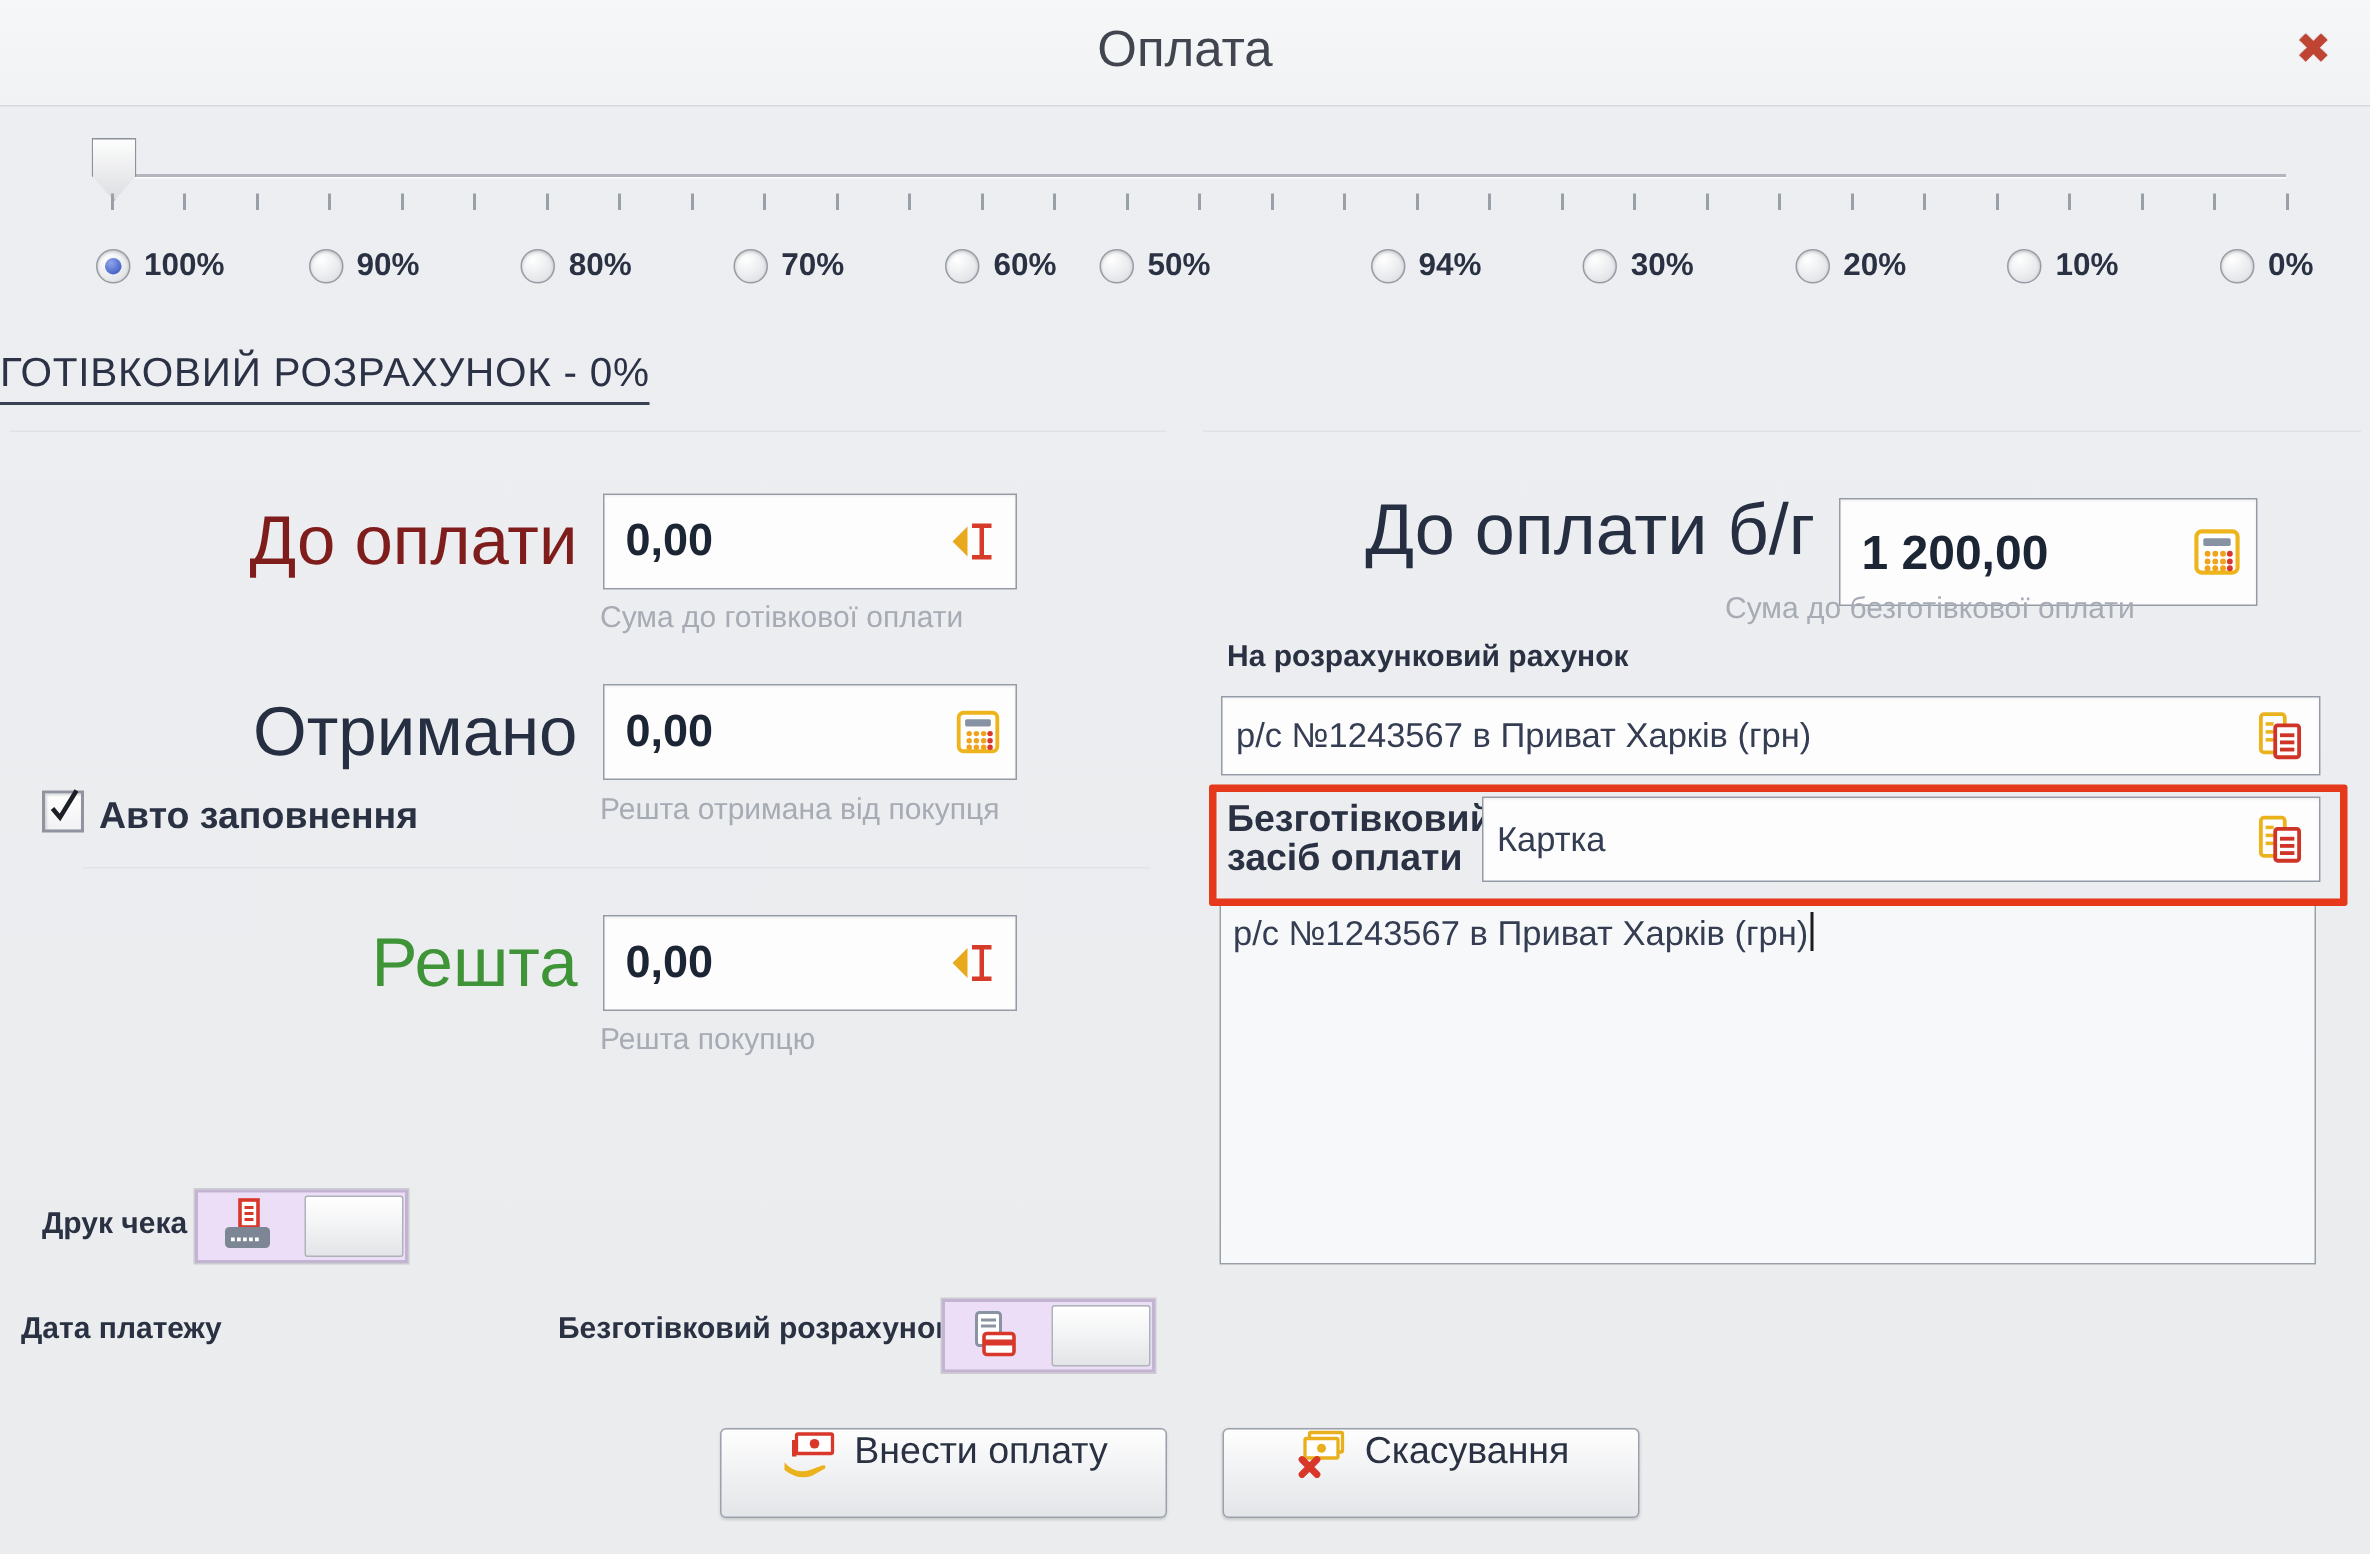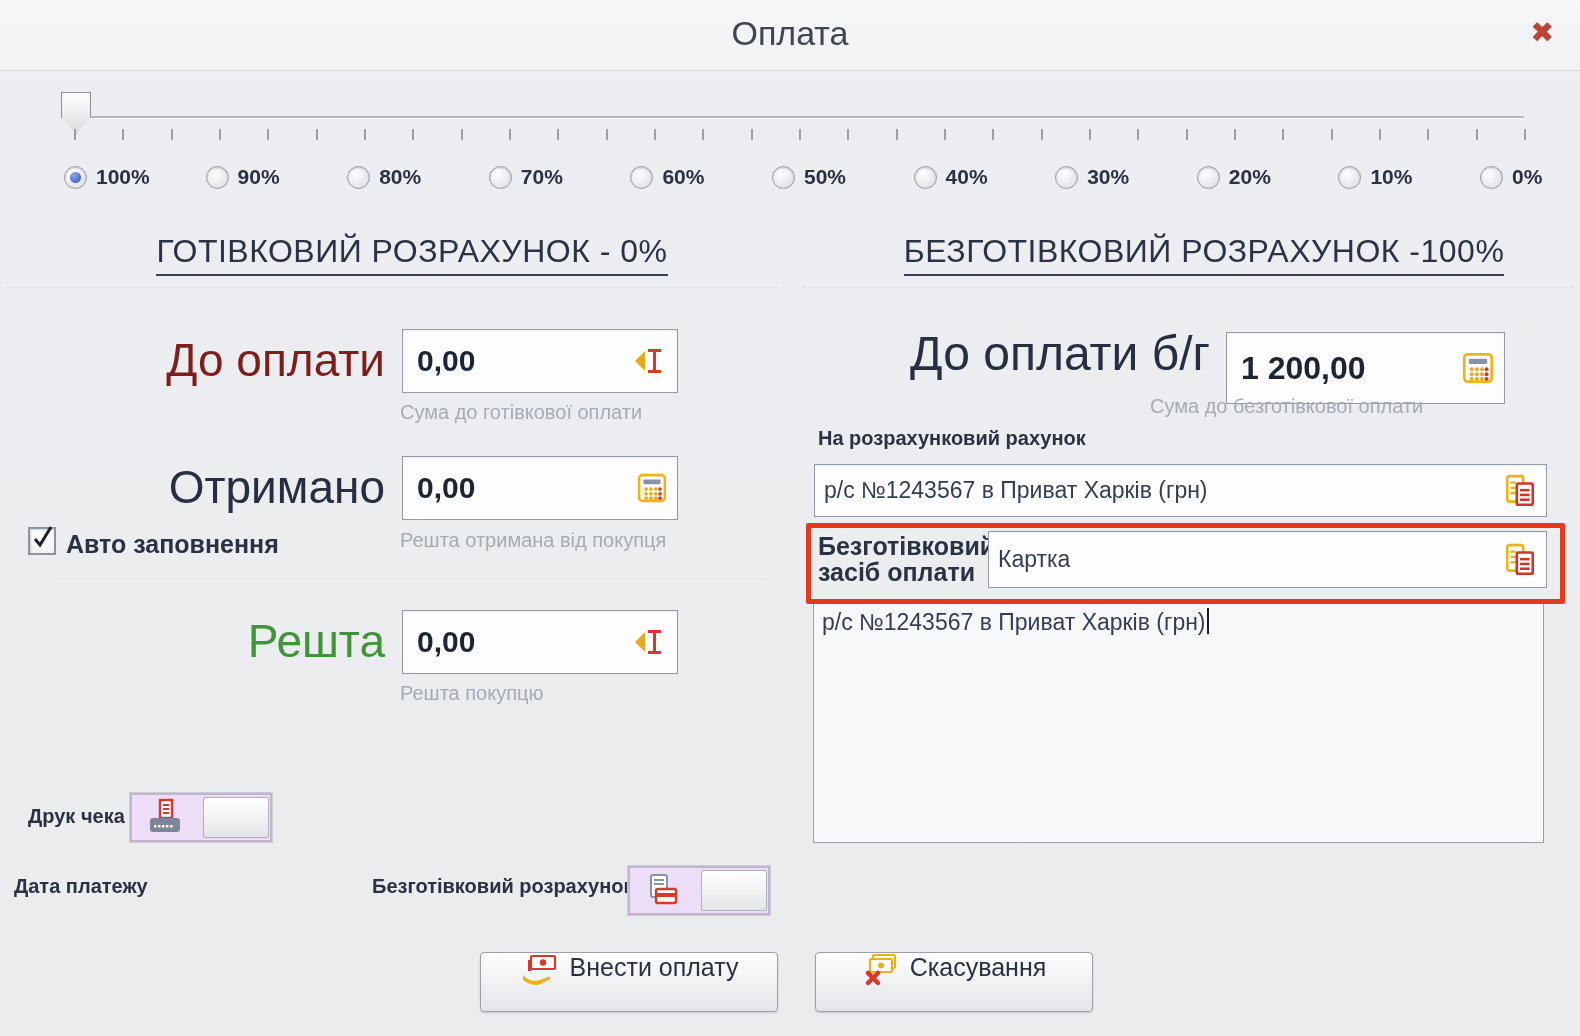--- a/index.html
+++ b/index.html
@@ -23,21 +23,21 @@
     background:repeating-linear-gradient(to right,#9aa0a8 0,#9aa0a8 2px,transparent 2px,transparent 48.33px);}
   .radio-row{position:absolute;left:0;top:165px;width:1552px;height:36px;}
   .radio-item{position:absolute;top:0;display:flex;align-items:center;gap:9px;}
   .radio-circle{width:21px;height:21px;border-radius:50%;
     background:radial-gradient(circle at 35% 30%,#ffffff,#e4e6e9 70%,#cfd2d6);
     border:1px solid #979ca5;box-shadow:inset 0 1px 2px rgba(0,0,0,.18);position:relative;}
   .radio-circle.selected::after{content:"";position:absolute;left:5px;top:5px;width:11px;height:11px;
     border-radius:50%;background:radial-gradient(circle at 35% 30%,#8fa6e8,#4a66cb 70%);}
   .radio-label{font-size:21px;font-weight:600;color:#2a3142;}
   
-  .section-header{position:absolute;text-align:center;font-size:32px;color:#2b3245;letter-spacing:.5px;margin-left:24px;}
+  .section-header{position:absolute;text-align:left;font-size:27px;color:#2b3245;letter-spacing:.5px;}
   .section-header span{display:inline-block;border-bottom:2px solid #3a4154;padding-bottom:4px;}
   .header-cash{left:0;top:233px;width:776px;}
   .header-cashless{left:800px;top:233px;width:760px;}
   .groupline{position:absolute;height:1px;background:#e0e2e5;top:287px;}
   .groupline.left{left:6px;width:772px;}
   .groupline.right{left:802px;width:772px;}
   
   .big-label{position:absolute;display:flex;align-items:center;justify-content:flex-end;
     font-size:46px;}
   .lbl-topay{left:50px;top:329px;width:335px;height:62px;color:#7f1d1d;}
@@ -135,27 +135,27 @@
         <span class="radio-label">80%</span>
       </div>
       <div class="radio-item" style="left: 488.8px;">
         <span class="radio-circle"></span>
         <span class="radio-label">70%</span>
       </div>
       <div class="radio-item" style="left: 630.4px;">
         <span class="radio-circle"></span>
         <span class="radio-label">60%</span>
       </div>
-      <div class="radio-item" style="left: 772px;">
+      <div class="radio-item" style="left: 733px;">
         <span class="radio-circle"></span>
         <span class="radio-label">50%</span>
       </div>
       <div class="radio-item" style="left: 913.6px;">
         <span class="radio-circle"></span>
-        <span class="radio-label">40%</span>
+        <span class="radio-label">94%</span>
       </div>
       <div class="radio-item" style="left: 1055.2px;">
         <span class="radio-circle"></span>
         <span class="radio-label">30%</span>
       </div>
       <div class="radio-item" style="left: 1196.8px;">
         <span class="radio-circle"></span>
         <span class="radio-label">20%</span>
       </div>
       <div class="radio-item" style="left: 1338.4px;">
@@ -163,22 +163,20 @@
         <span class="radio-label">10%</span>
       </div>
       <div class="radio-item" style="left: 1480px;">
         <span class="radio-circle"></span>
         <span class="radio-label">0%</span>
       </div>
     </div>
 
   <div class="section-header header-cash">
     <span>ГОТІВКОВИЙ РОЗРАХУНОК - 0%</span></div>
-  <div class="section-header header-cashless">
-    <span>БЕЗГОТІВКОВИЙ РОЗРАХУНОК -100%</span></div>
   <div class="groupline left"></div>
   <div class="groupline right"></div>
 
   <div class="big-label lbl-topay">До оплати</div>
   <div class="money-input in-topay">
     <span class="money-value">0,00</span>
     <span class="money-icon">
       <svg width="34" height="30" viewBox="0 0 34 30">
         <polygon points="12,5 12,25 2,15" fill="#e9a91f"></polygon>
         <rect x="15" y="3" width="13" height="3" fill="#d63a28"></rect>

